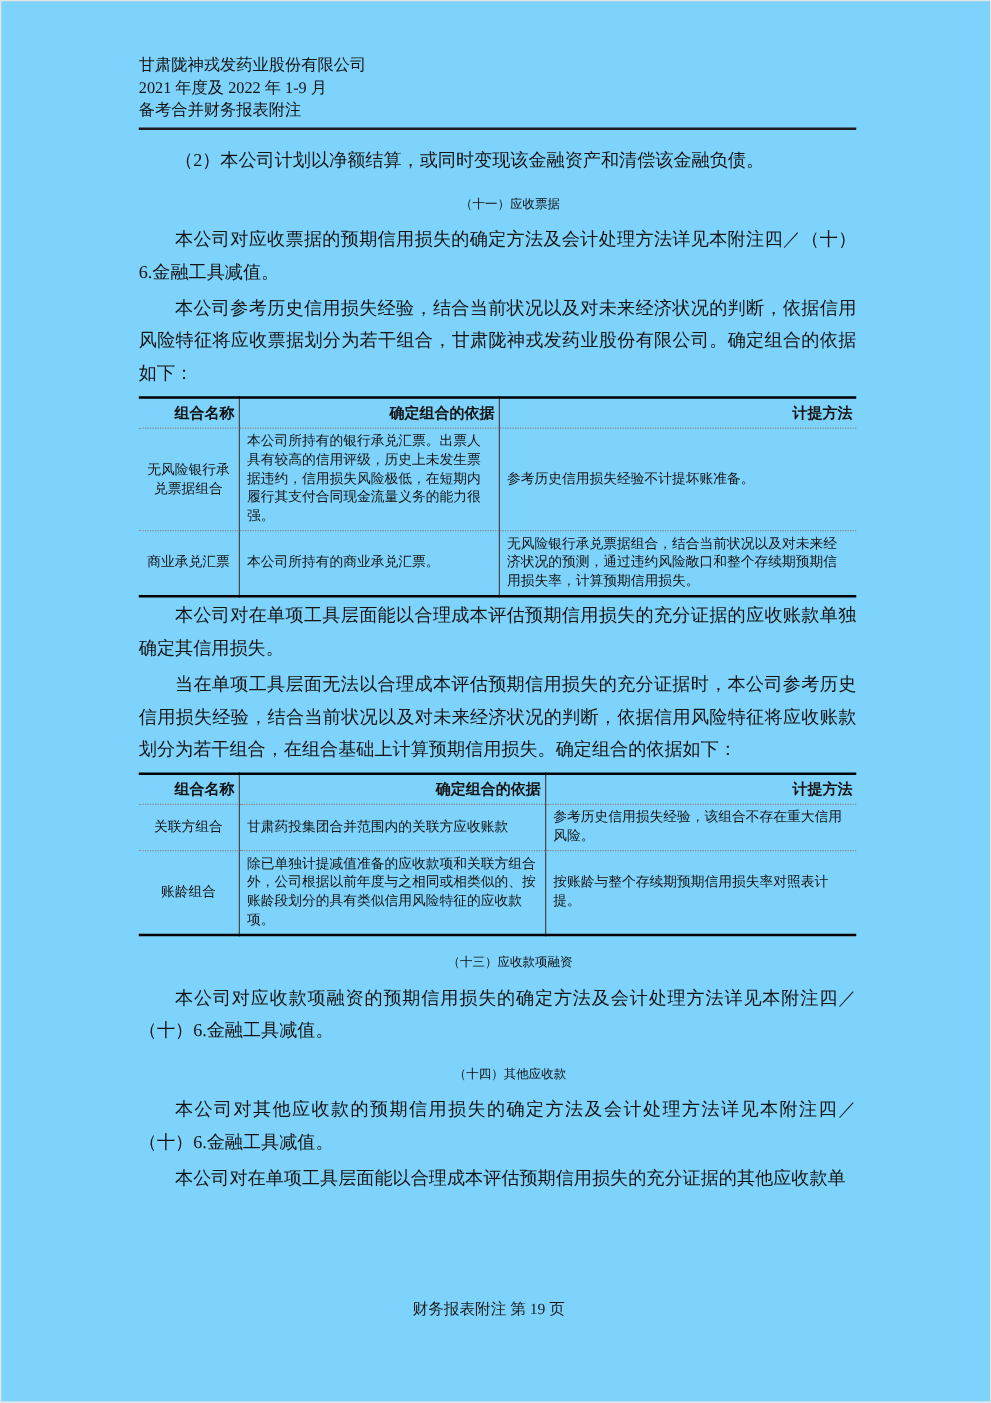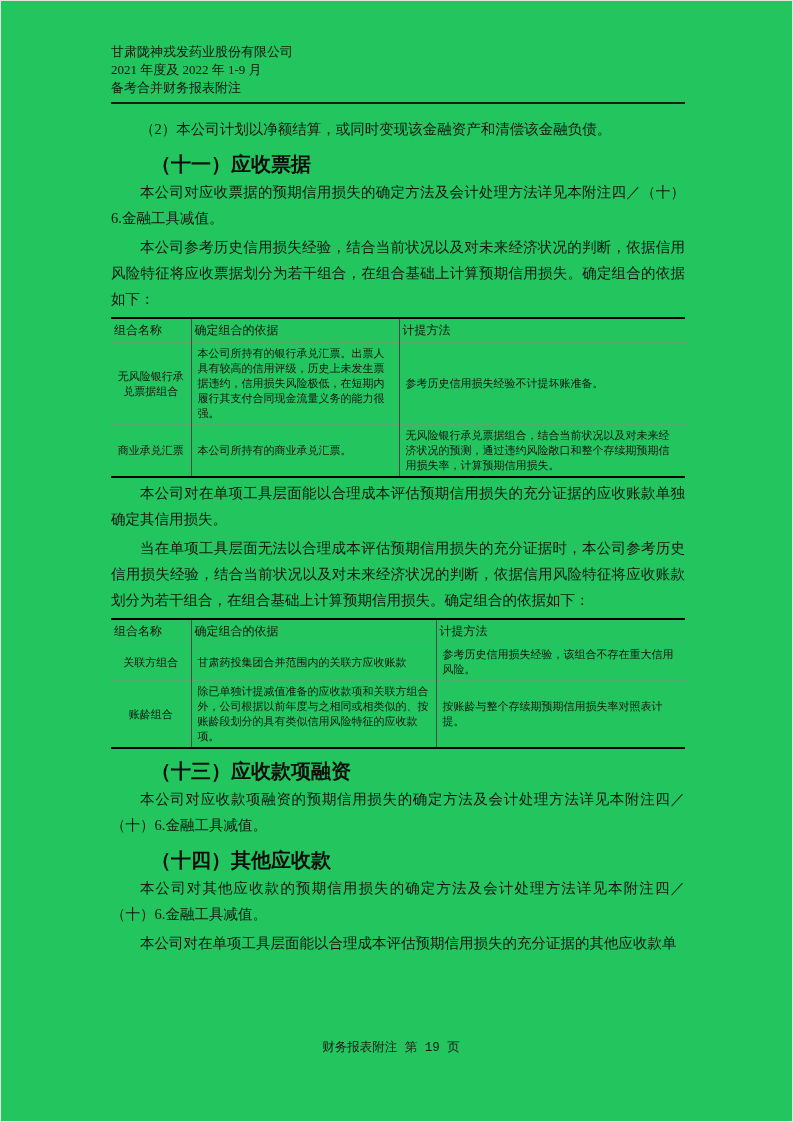--- a/index.html
+++ b/index.html
@@ -1,20 +1,20 @@
 <!DOCTYPE html>
 <html><head>
 <meta charset="utf-8">
 <style>
   html, body { margin: 0; padding: 0; background: #ffffff; }
   .page {
     position: relative;
     width: 793px;
     height: 1122px;
-    background: #22c55e;
+    background: #7dd3fc;
     box-sizing: border-box;
     border: 1px solid #e4e4e4;
     font-family: "Liberation Serif", "DejaVu Serif", serif;
     color: #141414;
     overflow: hidden;
     padding-left: 31px;
   }
   .content {
     position: absolute;
     left: 110px;
@@ -31,41 +31,42 @@
   .intro { margin-top: 12px; }
   .para {
     font-size: 14.5px;
     line-height: 26px;
     text-align: justify;
     text-indent: 2em;
     margin: 0 0 3px 0;
   }
   .sec-title {
     font-family: "Liberation Sans", "DejaVu Sans", sans-serif;
-    font-size: 20px;
-    font-weight: 700;
+    font-size: 10px;
+    font-weight: 400;
     line-height: 20px;
     text-indent: 2em;
     margin: 12px 0 5px 0;
     color: #0d0d0d;
+    text-align: center;
   }
   table.grid {
     width: 100%;
     border-collapse: collapse;
     border-top: 2px solid #000;
     border-bottom: 2px solid #000;
     table-layout: fixed;
     margin: 5px 0 2px 0;
   }
   table.grid th {
-    font-weight: normal;
+    font-weight: bold;
     font-size: 12px;
     line-height: 15px;
     padding: 4px 3px;
-    text-align: left;
+    text-align: right;
     vertical-align: middle;
   }
   table.grid td {
     font-size: 11px;
     line-height: 15px;
     padding: 3px 6px;
     vertical-align: middle;
     text-align: left;
   }
   table.grid td.c-name { text-align: center; padding: 3px 4px; }
@@ -77,42 +78,41 @@
   .t2 .col1 { width: 80px; }
   .t2 .col2 { width: 245px; }
   .t2 .col3 { width: auto; }
   .page-footer {
     position: absolute;
     left: 0; right: 11px;
     top: 1038px;
     text-align: center;
     font-size: 12.5px;
     color: #1a1a1a;
-    font-family: Liberation Mono, monospace;
   }
 </style>
 </head>
 <body>
 
 <div class="page">
   <div class="content">
 
     <div class="doc-header">
       <div>甘肃陇神戎发药业股份有限公司</div>
       <div>2021 年度及 2022 年 1-9 月</div>
       <div>备考合并财务报表附注</div>
     </div>
 
     <div class="intro">
       <p class="para">（2）本公司计划以净额结算，或同时变现该金融资产和清偿该金融负债。</p>
     </div>
 
     <h2 class="sec-title">（十一）应收票据</h2>
     <p class="para">本公司对应收票据的预期信用损失的确定方法及会计处理方法详见本附注四／（十）6.金融工具减值。</p>
-    <p class="para">本公司参考历史信用损失经验，结合当前状况以及对未来经济状况的判断，依据信用风险特征将应收票据划分为若干组合，在组合基础上计算预期信用损失。确定组合的依据如下：</p>
+    <p class="para">本公司参考历史信用损失经验，结合当前状况以及对未来经济状况的判断，依据信用风险特征将应收票据划分为若干组合，甘肃陇神戎发药业股份有限公司。确定组合的依据如下：</p>
 
     <table class="grid t1">
       <colgroup>
           <col class="col1">
           <col class="col2">
           <col class="col3">
         </colgroup>
       <thead>
         <tr>
           <th>组合名称</th>

